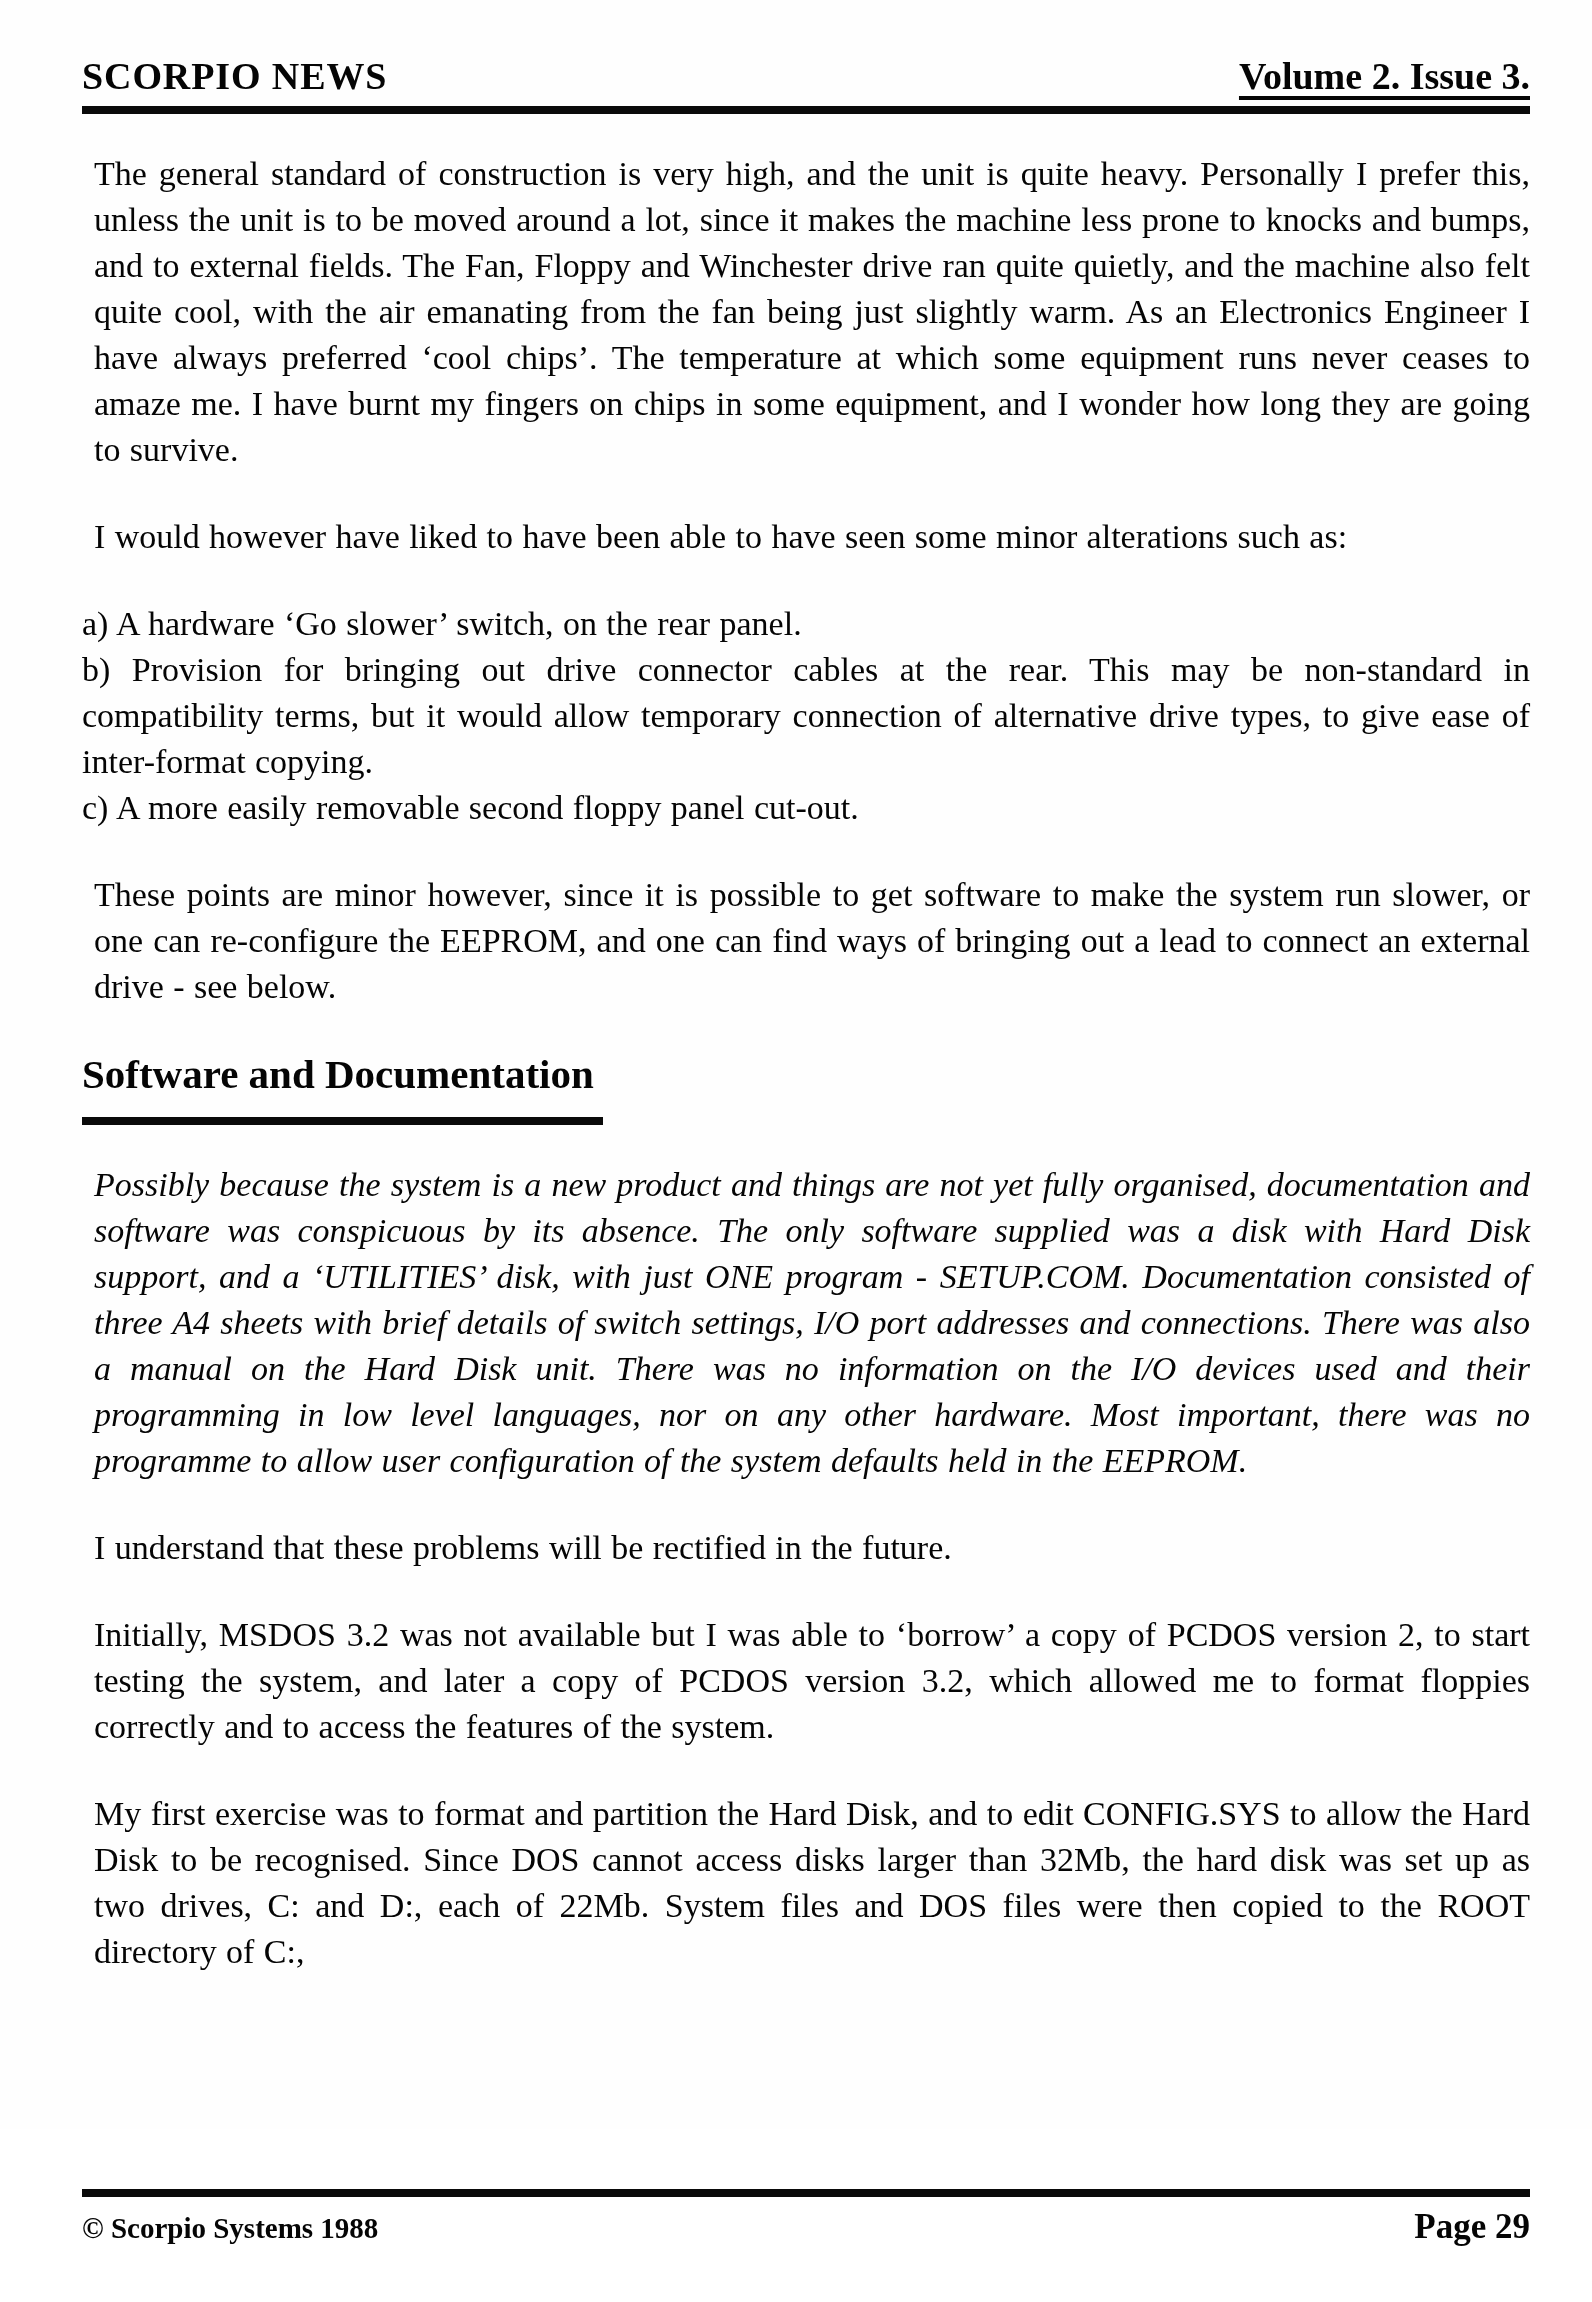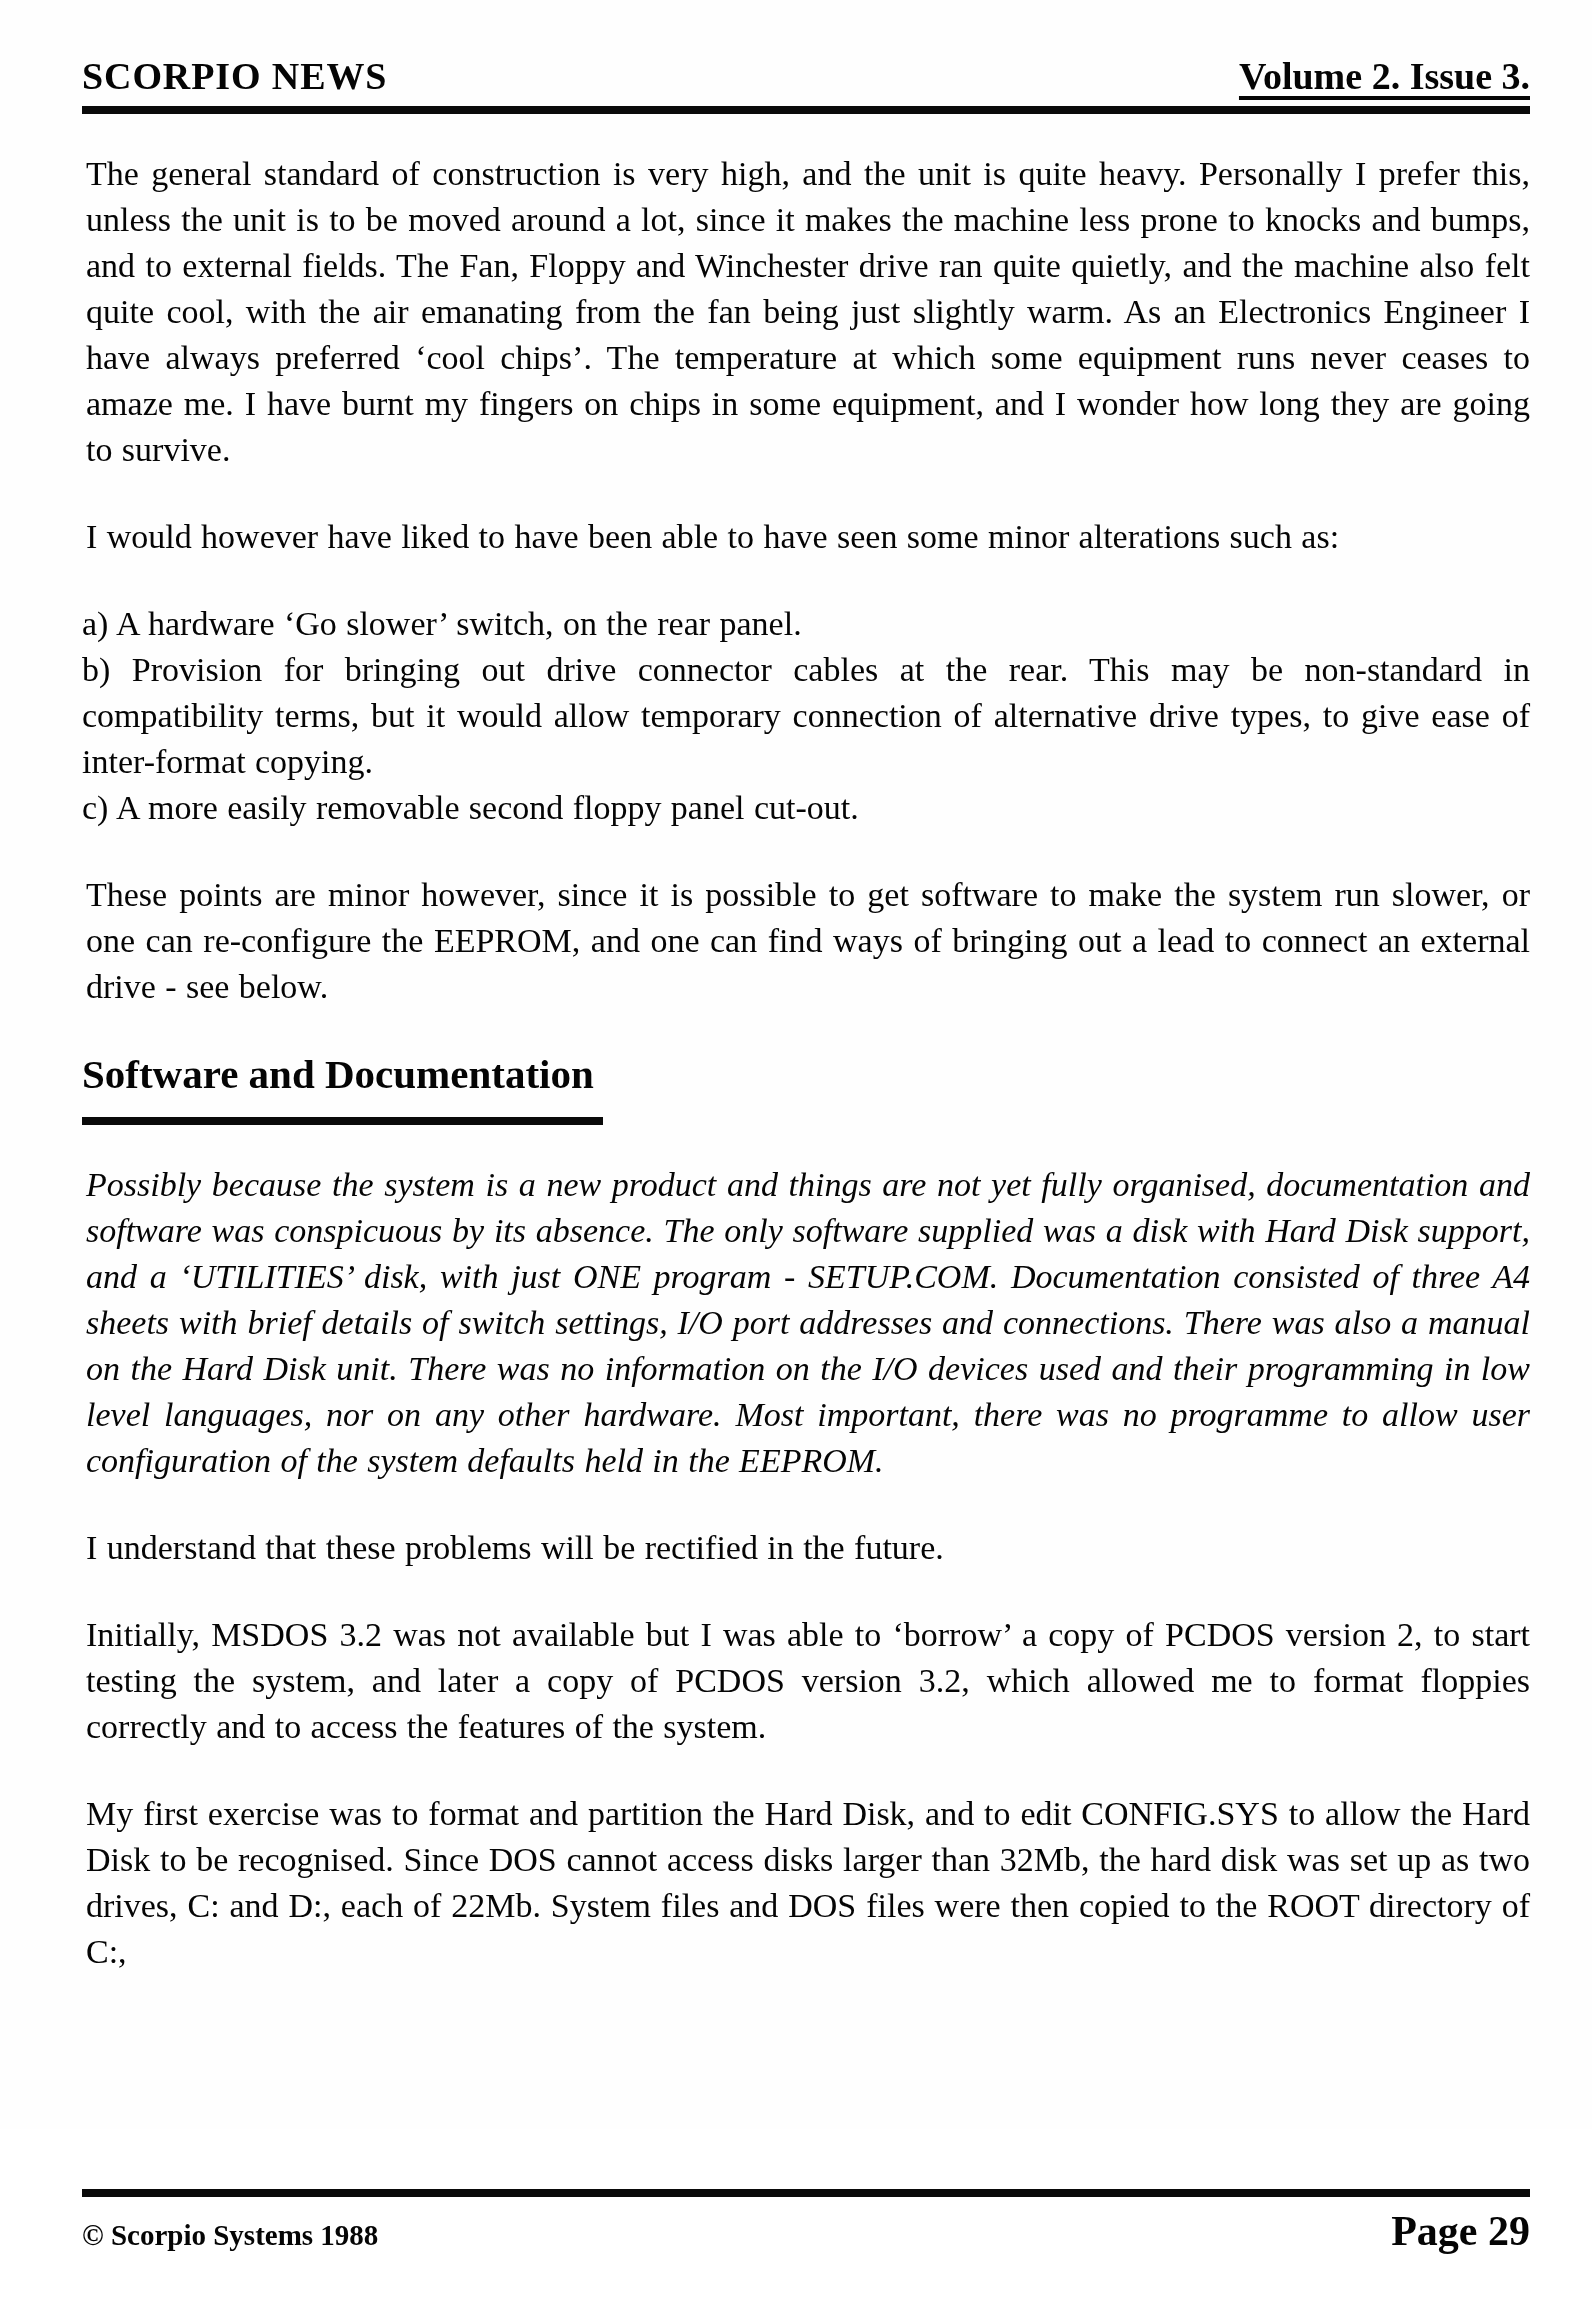--- a/index.html
+++ b/index.html
@@ -42,21 +42,21 @@
     font-weight: bold;
     text-decoration: underline;
     text-decoration-thickness: 3.7px;
     text-underline-offset: 6.5px;
   }
   
   .body-text p {
     font-size: 34px;
     line-height: 46px;
     text-align: justify;
-    margin: 41px 0 0 4px;
+    margin: 41px 0 0 12px;
     word-spacing: 0.9px;
   }
   .body-text .first-para {
     margin-top: 37px;
   }
   .alteration-list p {
     margin: 0;
   }
   .alteration-list {
     margin-top: 41px;
@@ -85,21 +85,21 @@
     padding-top: 10px;
     display: flex;
     justify-content: space-between;
     align-items: baseline;
   }
   .copyright-text {
     font-size: 29px;
     font-weight: bold;
   }
   .page-number {
-    font-size: 42px;
+    font-size: 35px;
     font-weight: bold;
   }
 </style>
 </head>
 <body>
 
 <div class="page">
 
   <div class="content">
 

